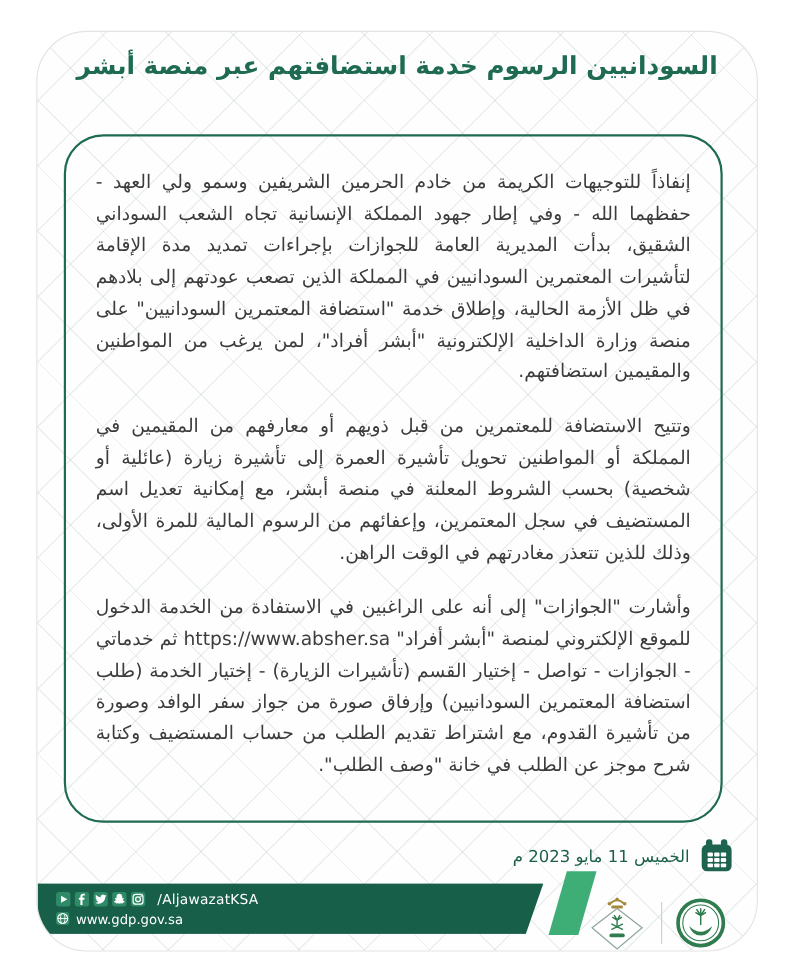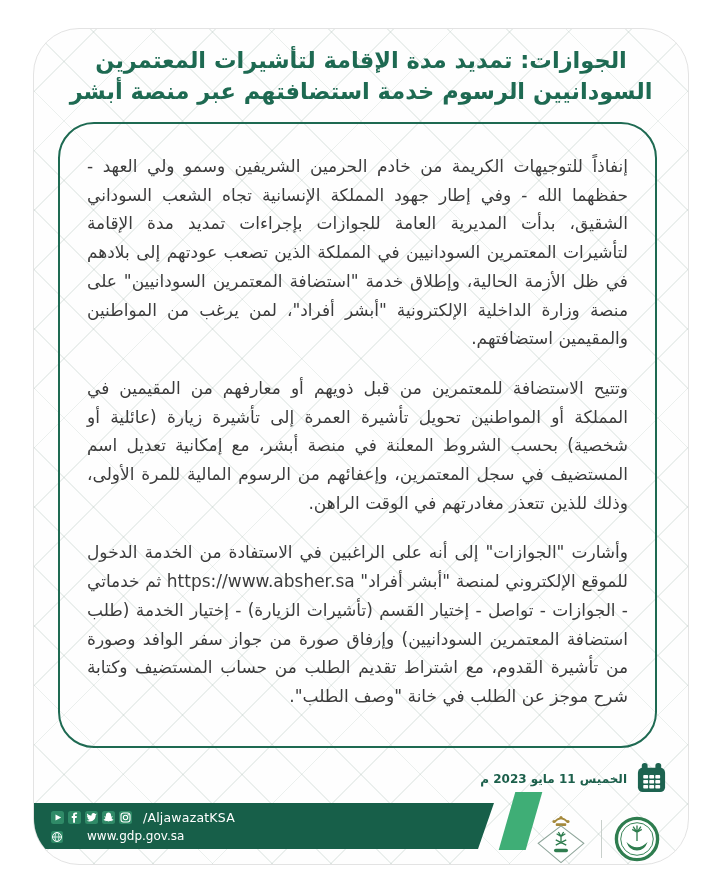--- a/index.html
+++ b/index.html
@@ -26,51 +26,50 @@
   }
   .textbox p{
     margin:0 0 21px 0;direction:rtl;text-align:justify;
     font-size:17px;line-height:28.7px;color:#3c3c3c;
   }
   .textbox p:last-child{margin-bottom:0;}
   .date-row{
     position:absolute;top:733px;right:20px;display:flex;align-items:center;
     direction:rtl;gap:8px;
   }
-  .date-text{color:#1c5f4b;font-weight:bold;font-size:12px;}
+  .date-text{color:#1c5f4b;font-weight:normal;font-size:15px;}
   .footer-bar{
     position:absolute;left:0;top:774px;width:460px;height:46px;background:#175f49;
     clip-path:polygon(0 0,100% 0,calc(100% - 16px) 100%,0 100%);
     padding:7px 0 0 17px;box-sizing:border-box;
   }
   .social-row{display:flex;align-items:center;gap:4px;}
   .tile{
     width:13px;height:13px;background:#2f8a67;border-radius:2.5px;
     display:flex;align-items:center;justify-content:center;flex:0 0 auto;
   }
   .handle{color:#ffffff;font-size:12.5px;margin-left:7px;letter-spacing:.2px;}
-  .web-row{display:flex;align-items:flex-end;gap:24px;margin-top:4px;}
+  .web-row{display:flex;align-items:flex-start;gap:6px;margin-top:4px;}
   .website{color:#ffffff;font-size:12px;}
   .accent{
     position:absolute;left:473px;top:763px;width:27px;height:58px;
     background:#3fae76;transform:skewX(-16deg);
   }
   .logos{
     position:absolute;right:28px;top:782px;height:56px;
     display:flex;align-items:center;gap:12px;
   }
   .logo-divider{width:1px;height:38px;background:#c8cfcb;}
 </style>
 </head>
 <body>
 
 <div class="card">
 
   <div class="title">
-    <div>الجوازات: تمديد مدة الإقامة لتأشيرات المعتمرين</div>
     <div>السودانيين الرسوم خدمة استضافتهم عبر منصة أبشر</div>
   </div>
 
   <div class="textbox">
     <p>إنفاذاً للتوجيهات الكريمة من خادم الحرمين الشريفين وسمو ولي العهد - حفظهما الله - وفي إطار جهود المملكة الإنسانية تجاه الشعب السوداني الشقيق، بدأت المديرية العامة للجوازات بإجراءات تمديد مدة الإقامة لتأشيرات المعتمرين السودانيين في المملكة الذين تصعب عودتهم إلى بلادهم في ظل الأزمة الحالية، وإطلاق خدمة "استضافة المعتمرين السودانيين" على منصة وزارة الداخلية الإلكترونية "أبشر أفراد"، لمن يرغب من المواطنين والمقيمين استضافتهم.</p>
     <p>وتتيح الاستضافة للمعتمرين من قبل ذويهم أو معارفهم من المقيمين في المملكة أو المواطنين تحويل تأشيرة العمرة إلى تأشيرة زيارة (عائلية أو شخصية) بحسب الشروط المعلنة في منصة أبشر، مع إمكانية تعديل اسم المستضيف في سجل المعتمرين، وإعفائهم من الرسوم المالية للمرة الأولى، وذلك للذين تتعذر مغادرتهم في الوقت الراهن.</p>
     <p>وأشارت "الجوازات" إلى أنه على الراغبين في الاستفادة من الخدمة الدخول للموقع الإلكتروني لمنصة "أبشر أفراد" https://www.absher.sa ثم خدماتي - الجوازات - تواصل - إختيار القسم (تأشيرات الزيارة) - إختيار الخدمة (طلب استضافة المعتمرين السودانيين) وإرفاق صورة من جواز سفر الوافد وصورة من تأشيرة القدوم، مع اشتراط تقديم الطلب من حساب المستضيف وكتابة شرح موجز عن الطلب في خانة "وصف الطلب".</p>
   </div>
 
   <div class="date-row">

